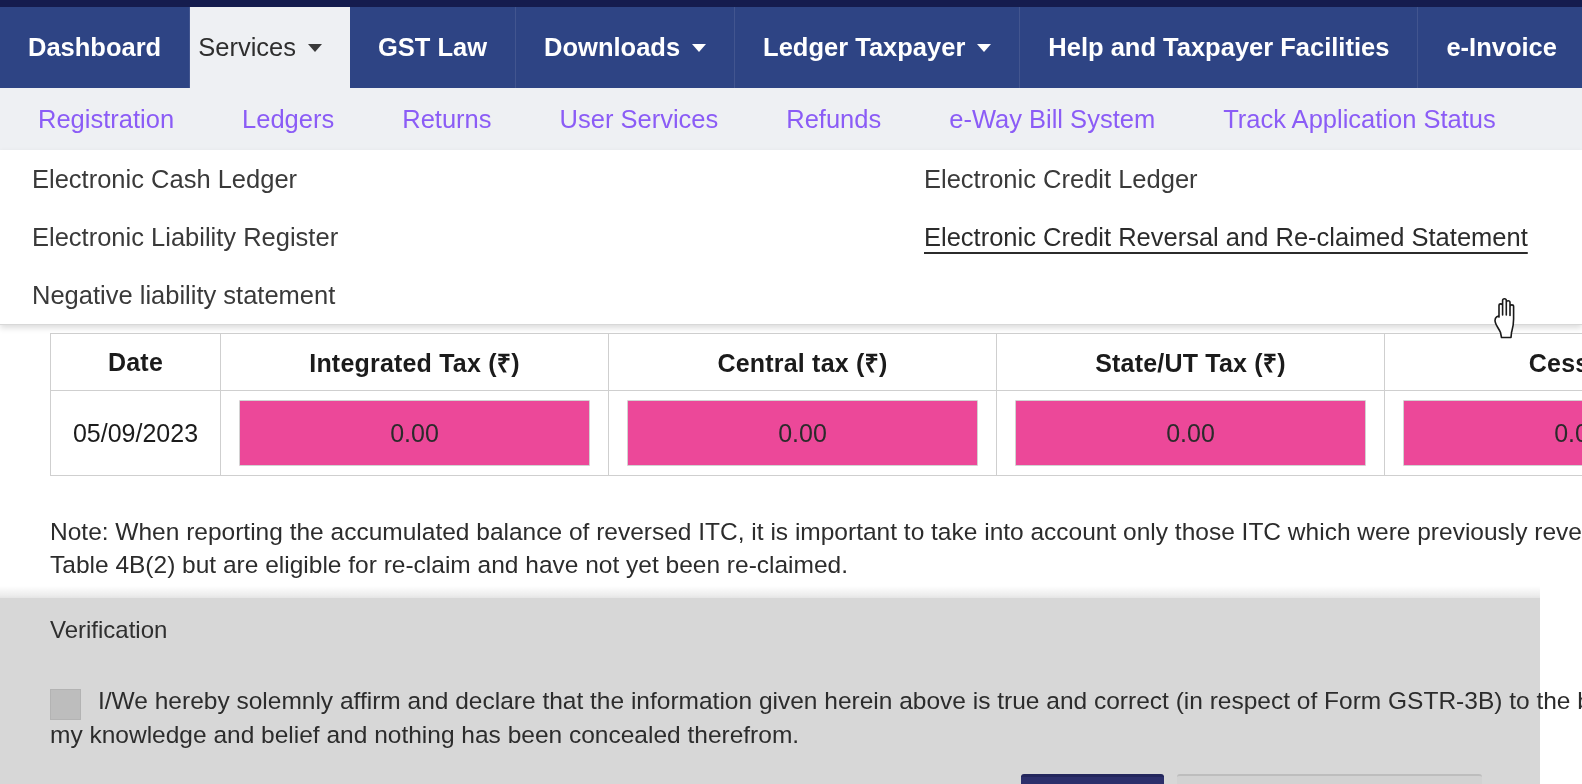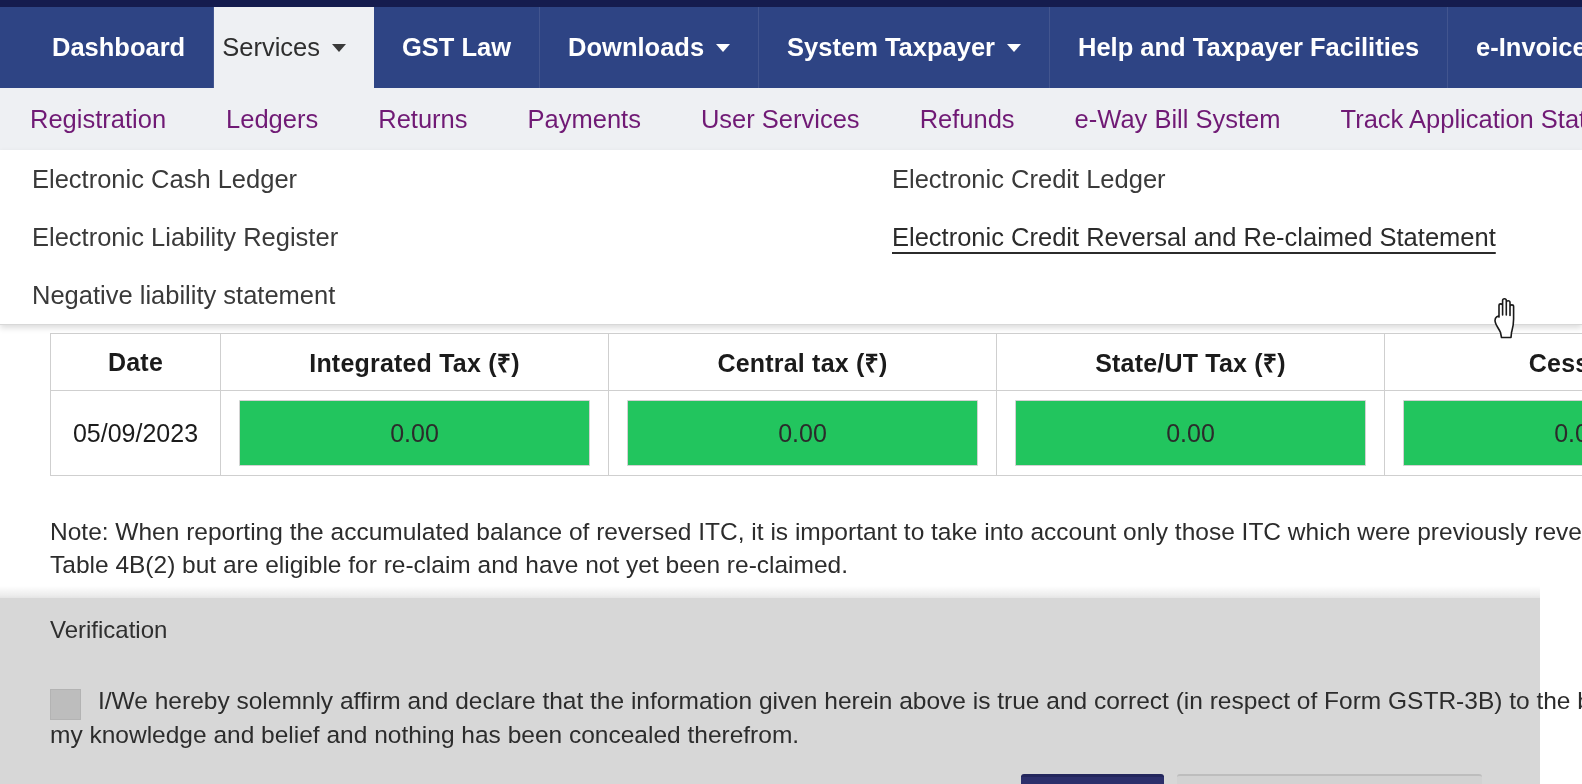--- a/index.html
+++ b/index.html
@@ -61,21 +61,21 @@
     font-size: 25px;
   }
   .col-date  { width: 170px; }
   .col-money { width: 388px; }
   .cell-input {
     display: block;
     margin: 0 18px;
     height: 66px;
     line-height: 64px;
     border: 1px solid #d2d2d2;
-    background: #22c55e;
+    background: #ec4899;
     font-size: 25px;
     color: #2b2b2b;
     text-align: center;
     border-radius: 1px;
   }
 
   
   .note {
     position: absolute;
     left: 50px; top: 515px;
@@ -149,21 +149,21 @@
     align-items: center;
     justify-content: center;
     color: #ffffff;
     font-size: 25.5px;
     font-weight: bold;
     padding: 0 28px;
     position: relative;
     white-space: nowrap;
     border-right: 1px solid #42558f;
   }
-  .nav-item.first { border-left: none; margin-left: 24px; }
+  .nav-item.first { border-left: none; }
   .nav-item.active {
     background: #eef0f3;
     color: #2e2e2e;
     font-weight: normal;
     border-right: none;
     padding-left: 8px;
   }
   .caret {
     display: inline-block;
     margin-left: 12px;
@@ -175,36 +175,37 @@
   .nav-item.active .caret { border-top-color: #3a3a3a; }
 
   
   .subnav {
     position: absolute; left: 0; top: 88px; width: 1582px; height: 62px;
     background: #eef0f3;
     display: flex;
     align-items: center;
   }
   .subnav-item {
-    color: #701a75;
+    color: #8b5cf6;
     font-size: 25.5px;
     padding: 0 30px;
     white-space: nowrap;
+    margin-left: 8px;
   }
 
   
   .dropdown {
     position: absolute; left: 0; top: 150px; width: 1582px; height: 175px;
     background: #ffffff;
     border-bottom: 1px solid #d8d8d8;
     box-shadow: 0 3px 6px rgba(0,0,0,.14);
   }
   .dd-col { position: absolute; top: 0; }
   .dd-col.left  { left: 32px; }
-  .dd-col.right { left: 892px; }
+  .dd-col.right { left: 924px; }
   .dd-item {
     font-size: 25.5px;
     color: #3a3a3a;
     height: 58px;
     line-height: 58px;
     white-space: nowrap;
   }
   .dd-item.hover {
     color: #2b2b2b;
     text-decoration: underline;
@@ -289,36 +290,35 @@
       <span class="caret"></span>
     </div>
     <div class="nav-item">
       <span>GST Law</span>
     </div>
     <div class="nav-item">
       <span>Downloads</span>
       <span class="caret"></span>
     </div>
     <div class="nav-item">
-      <span>System Taxpayer</span>
+      <span>Ledger Taxpayer</span>
       <span class="caret"></span>
     </div>
     <div class="nav-item">
       <span>Help and Taxpayer Facilities</span>
     </div>
     <div class="nav-item">
       <span>e-Invoice</span>
     </div>
   </div>
 
   <div class="subnav">
     <div class="subnav-item">Registration</div>
     <div class="subnav-item">Ledgers</div>
     <div class="subnav-item">Returns</div>
-    <div class="subnav-item">Payments</div>
     <div class="subnav-item">User Services</div>
     <div class="subnav-item">Refunds</div>
     <div class="subnav-item">e-Way Bill System</div>
     <div class="subnav-item">Track Application Status</div>
   </div>
 
   <div class="dropdown">
     <div class="dd-col left">
       <div class="dd-item">Electronic Cash Ledger</div>
       <div class="dd-item">Electronic Liability Register</div>

